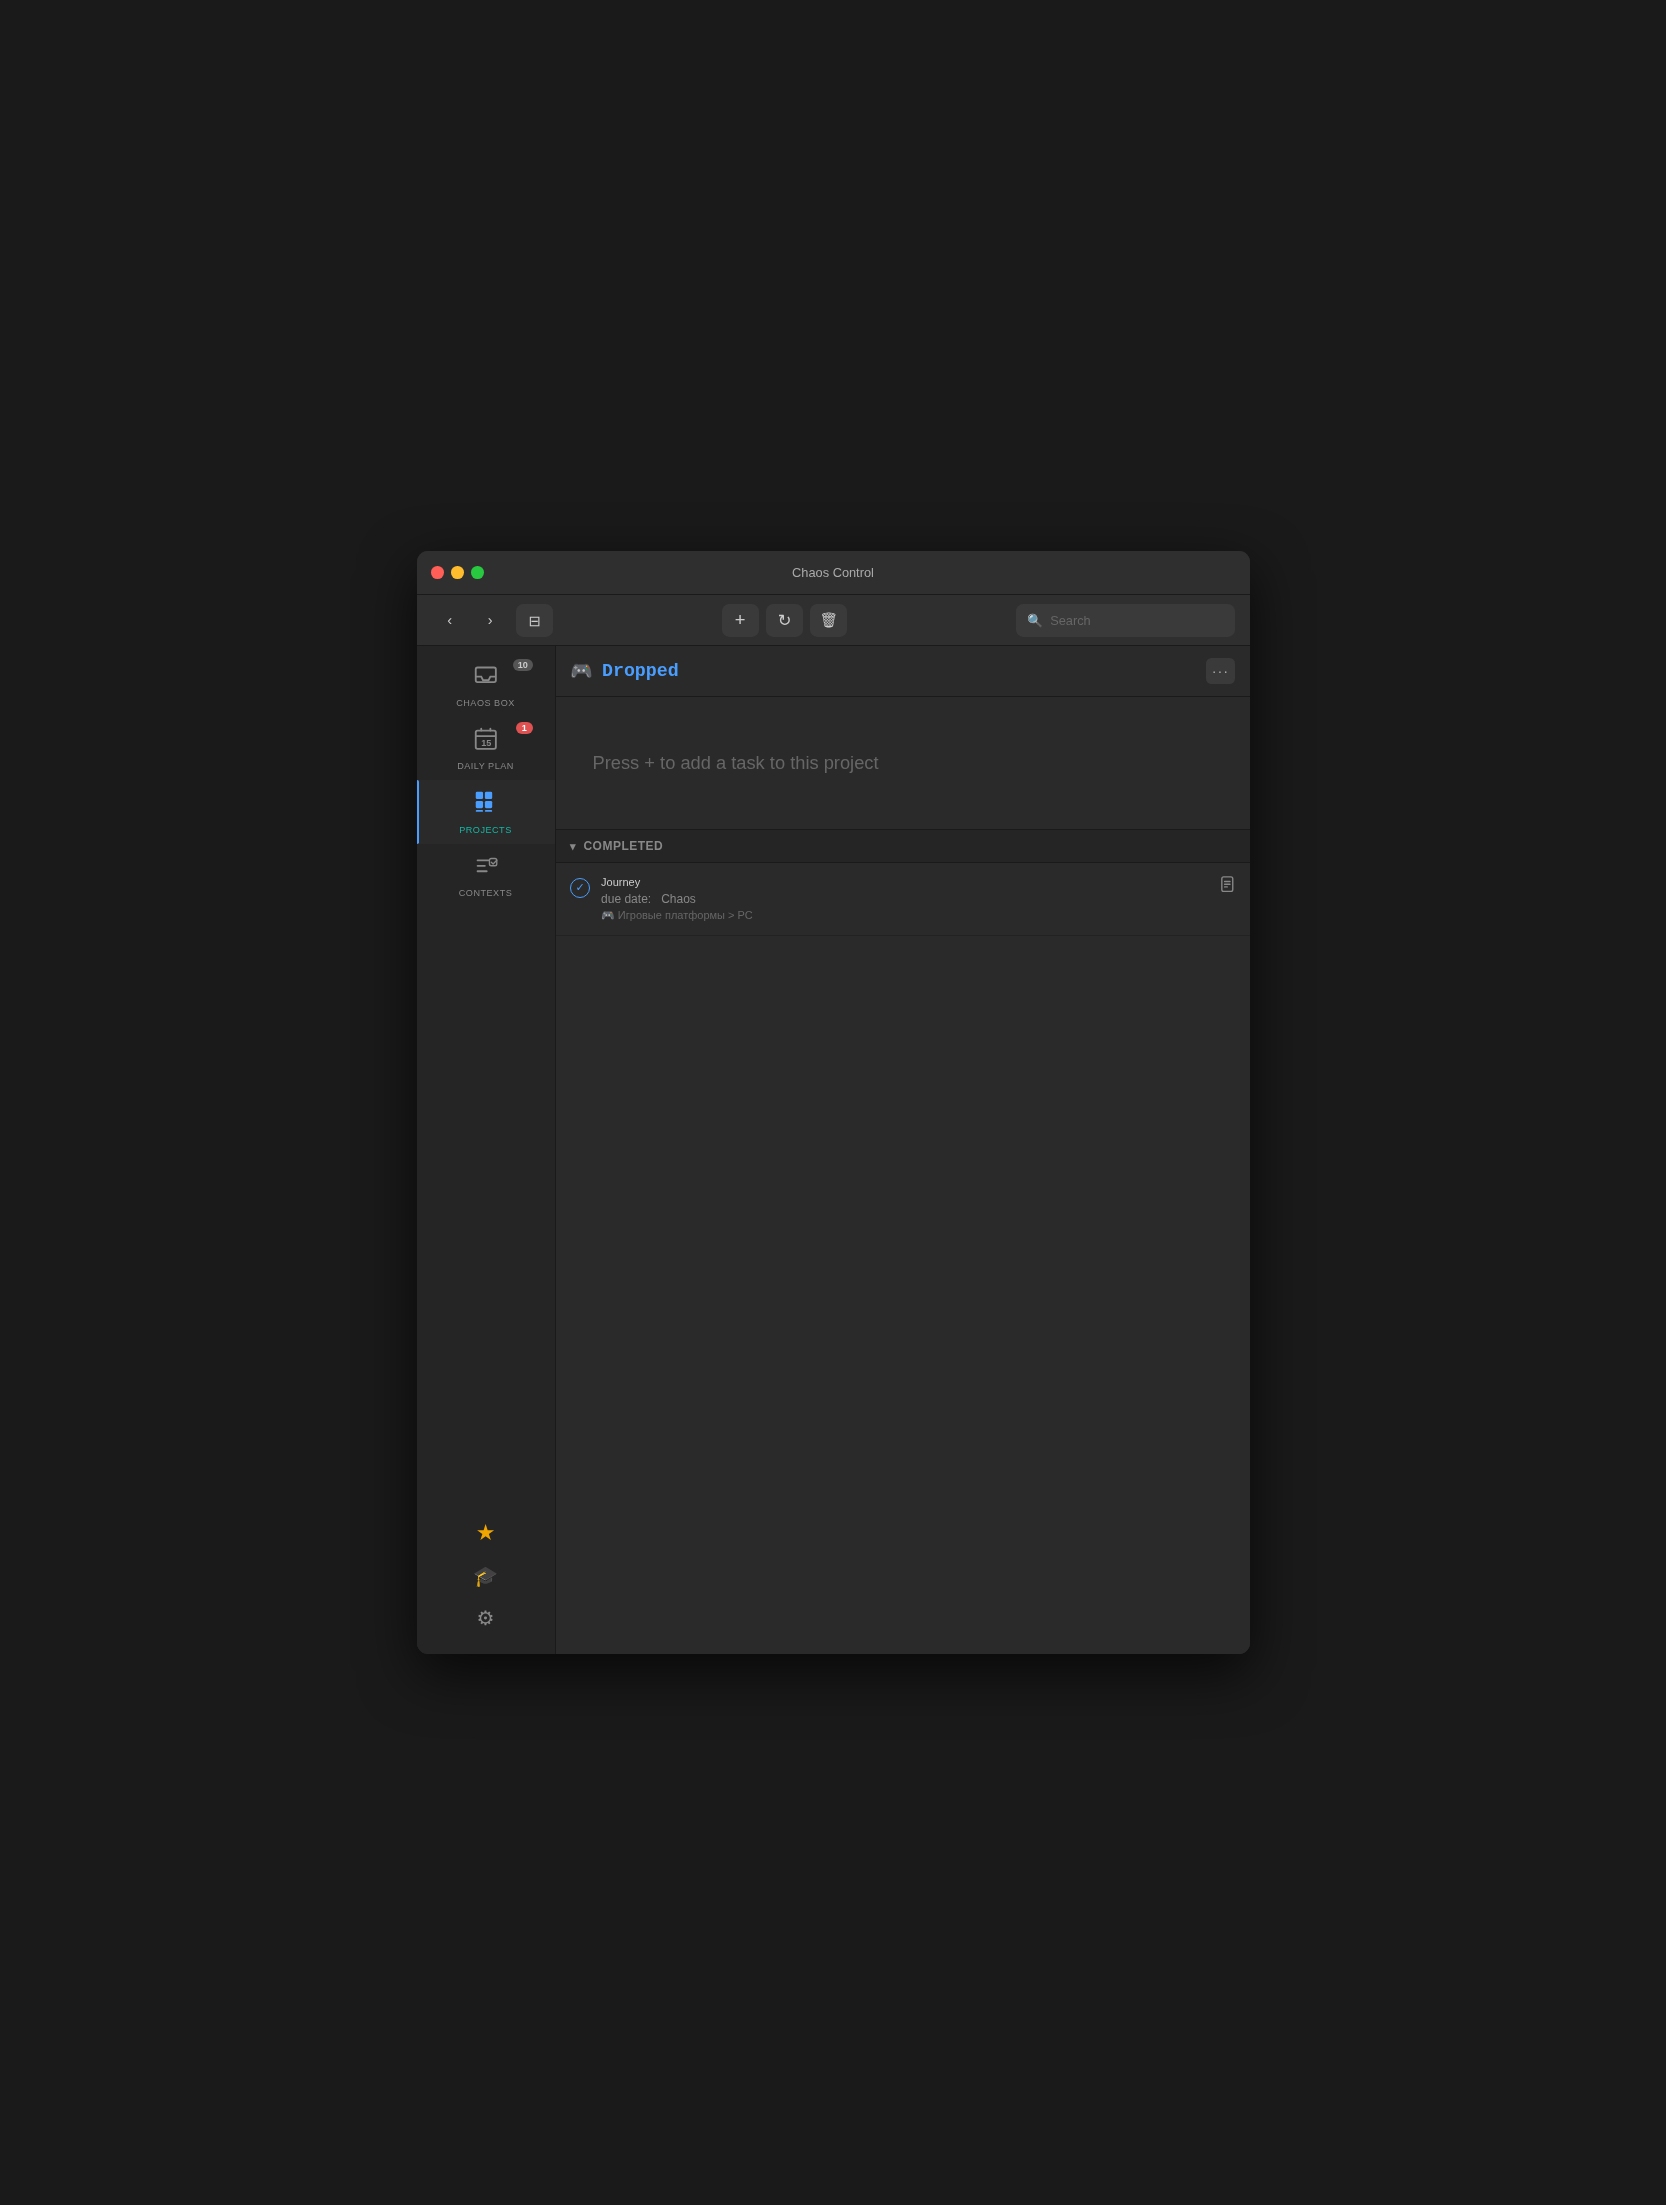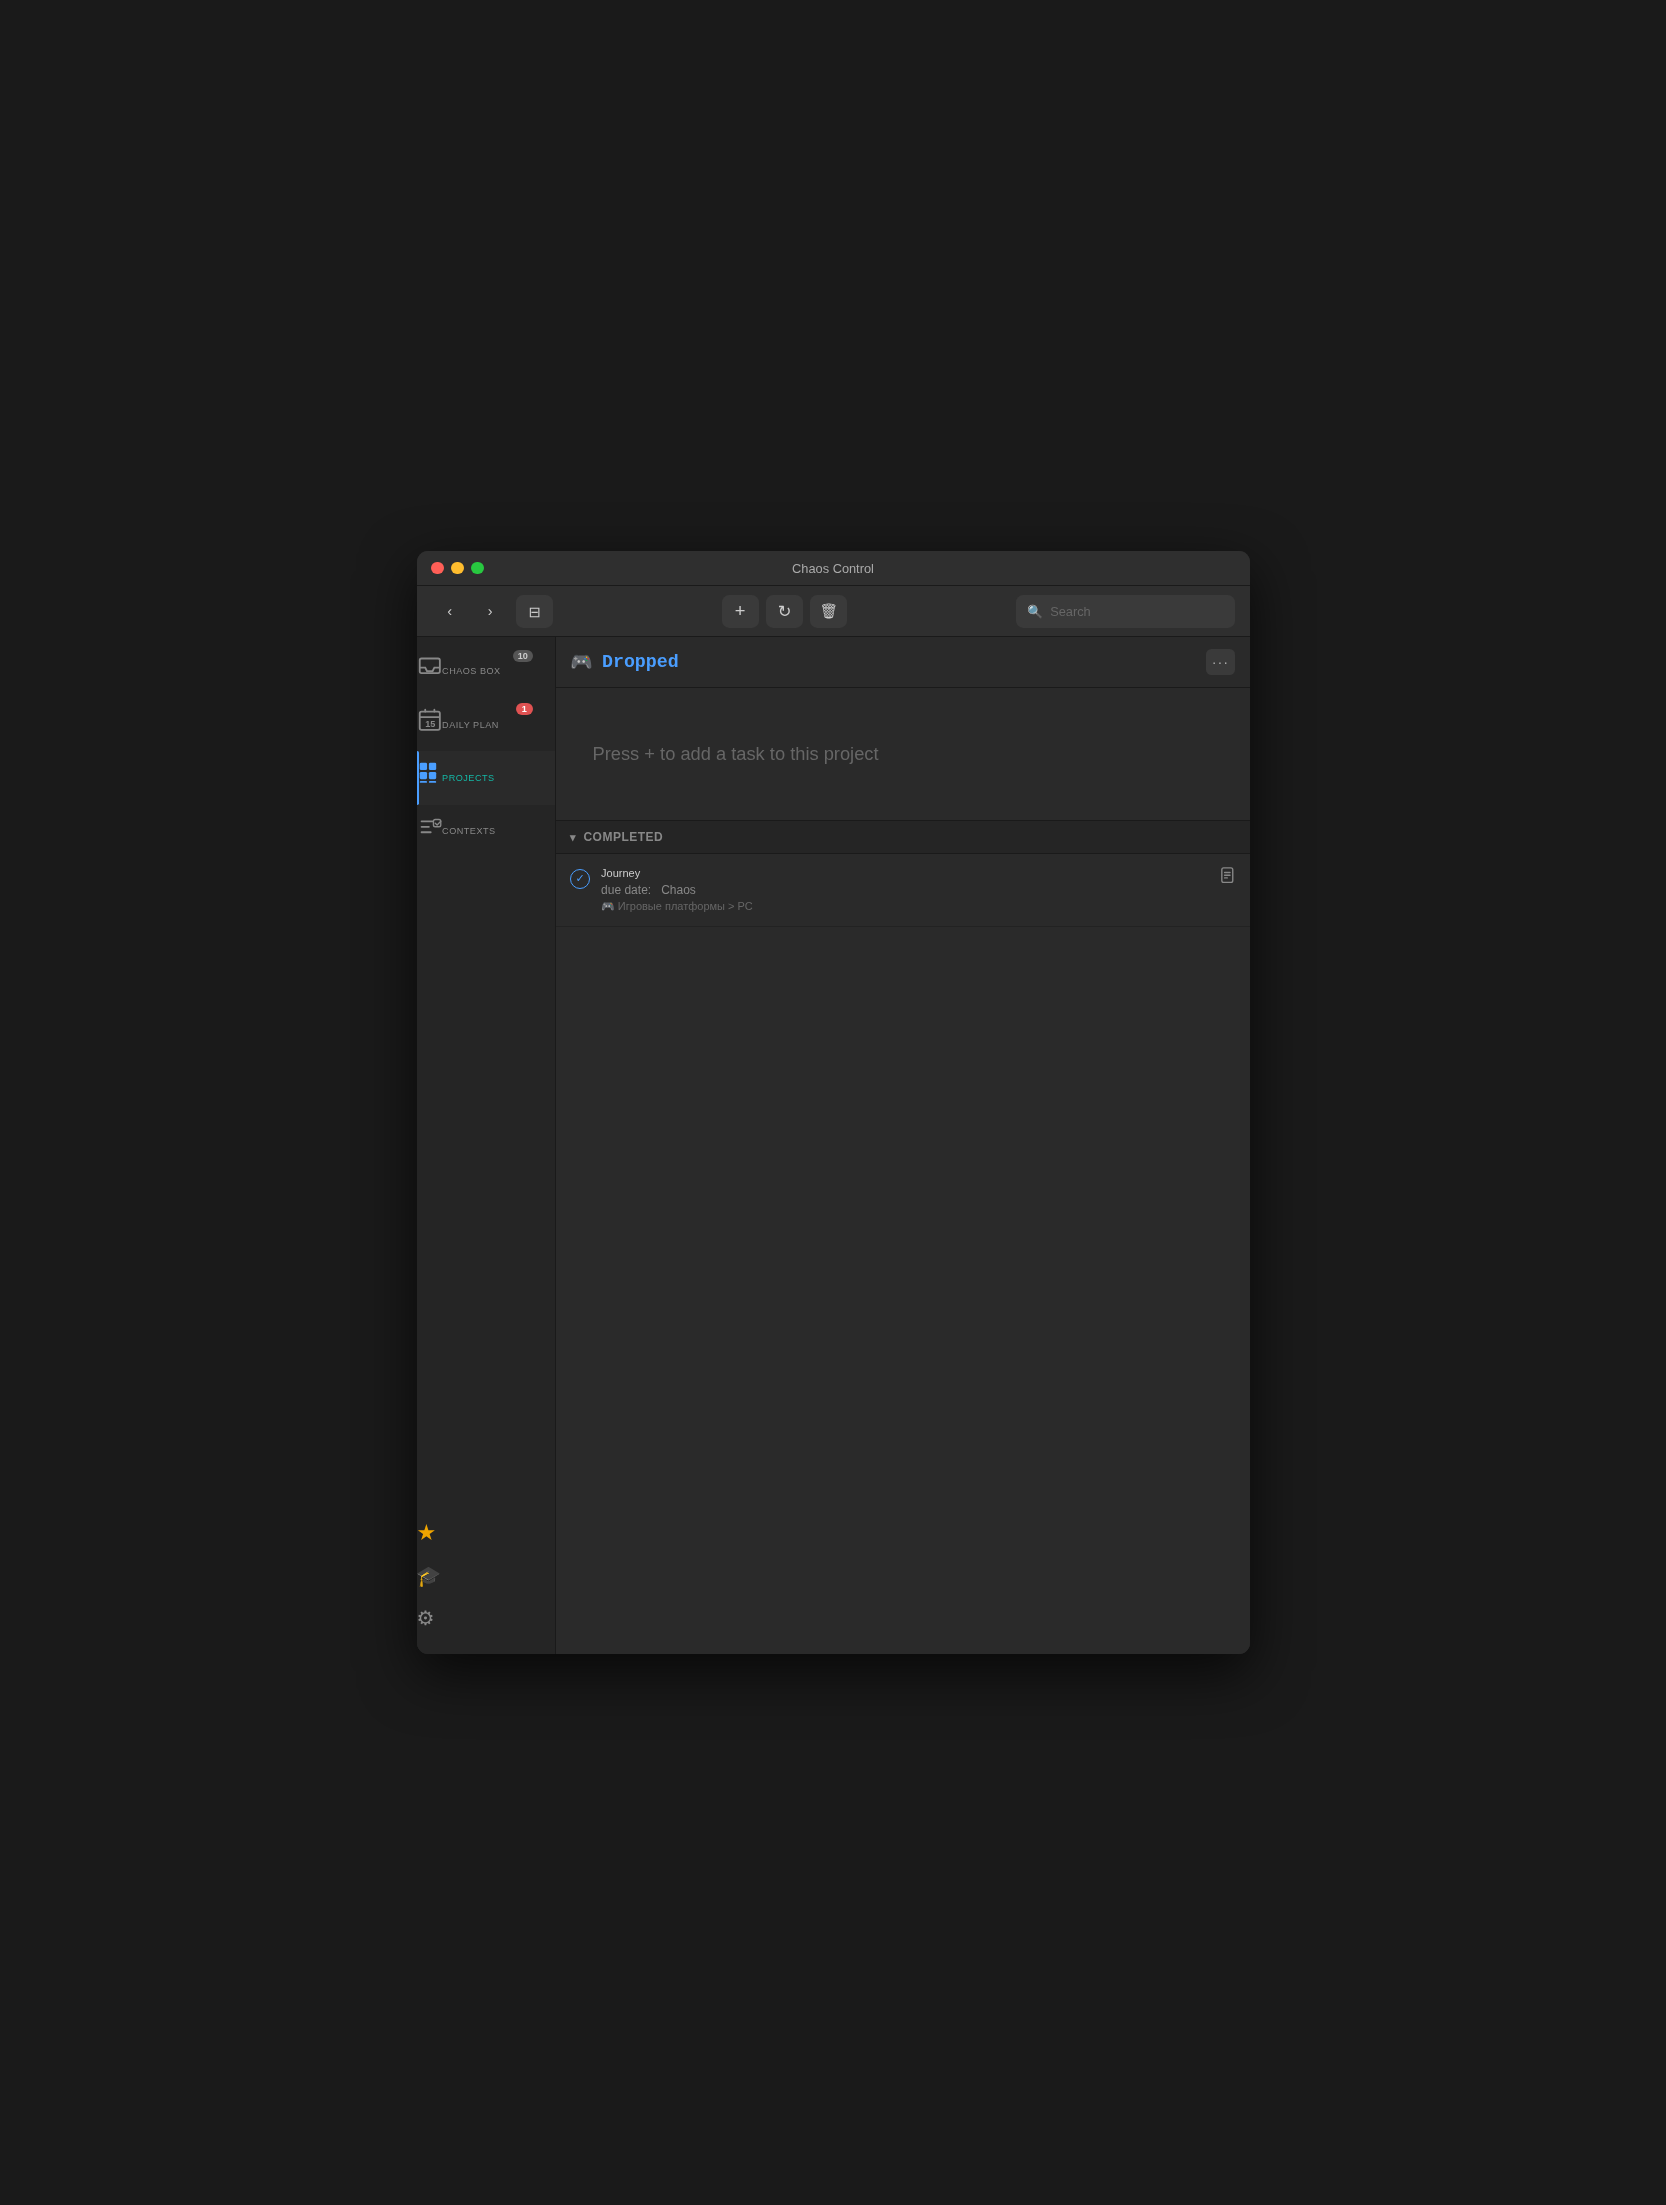--- a/index.html
+++ b/index.html
@@ -16,21 +16,21 @@
       height: 1103px;
       background: #2a2a2a;
       border-radius: 11px;
       overflow: hidden;
       display: flex;
       flex-direction: column;
       box-shadow: 0 18.3px 55px rgba(0,0,0,0.7);
     }
     .title-bar {
       background: #2f2f2f;
-      height: 35px;
+      height: 44px;
       display: flex;
       align-items: center;
       justify-content: center;
       position: relative;
       flex-shrink: 0;
       border-bottom: 0.9px solid #1a1a1a;
     }
     .traffic-lights {
       position: absolute;
       left: 14.6px;
@@ -118,21 +118,21 @@
       display: flex;
       flex-direction: column;
       align-items: center;
       padding: 7.3px 0;
       flex-shrink: 0;
       border-right: 0.9px solid #1a1a1a;
     }
     .sidebar-item {
       width: 100%;
       display: flex;
-      flex-direction: row;
+      flex-direction: column;
       align-items: center;
       padding: 9.1px 0;
       cursor: pointer;
       position: relative;
       color: #888;
     }
     .sidebar-item.active {
       color: #14b8a6;
       background: #2a2a2a;
     }

